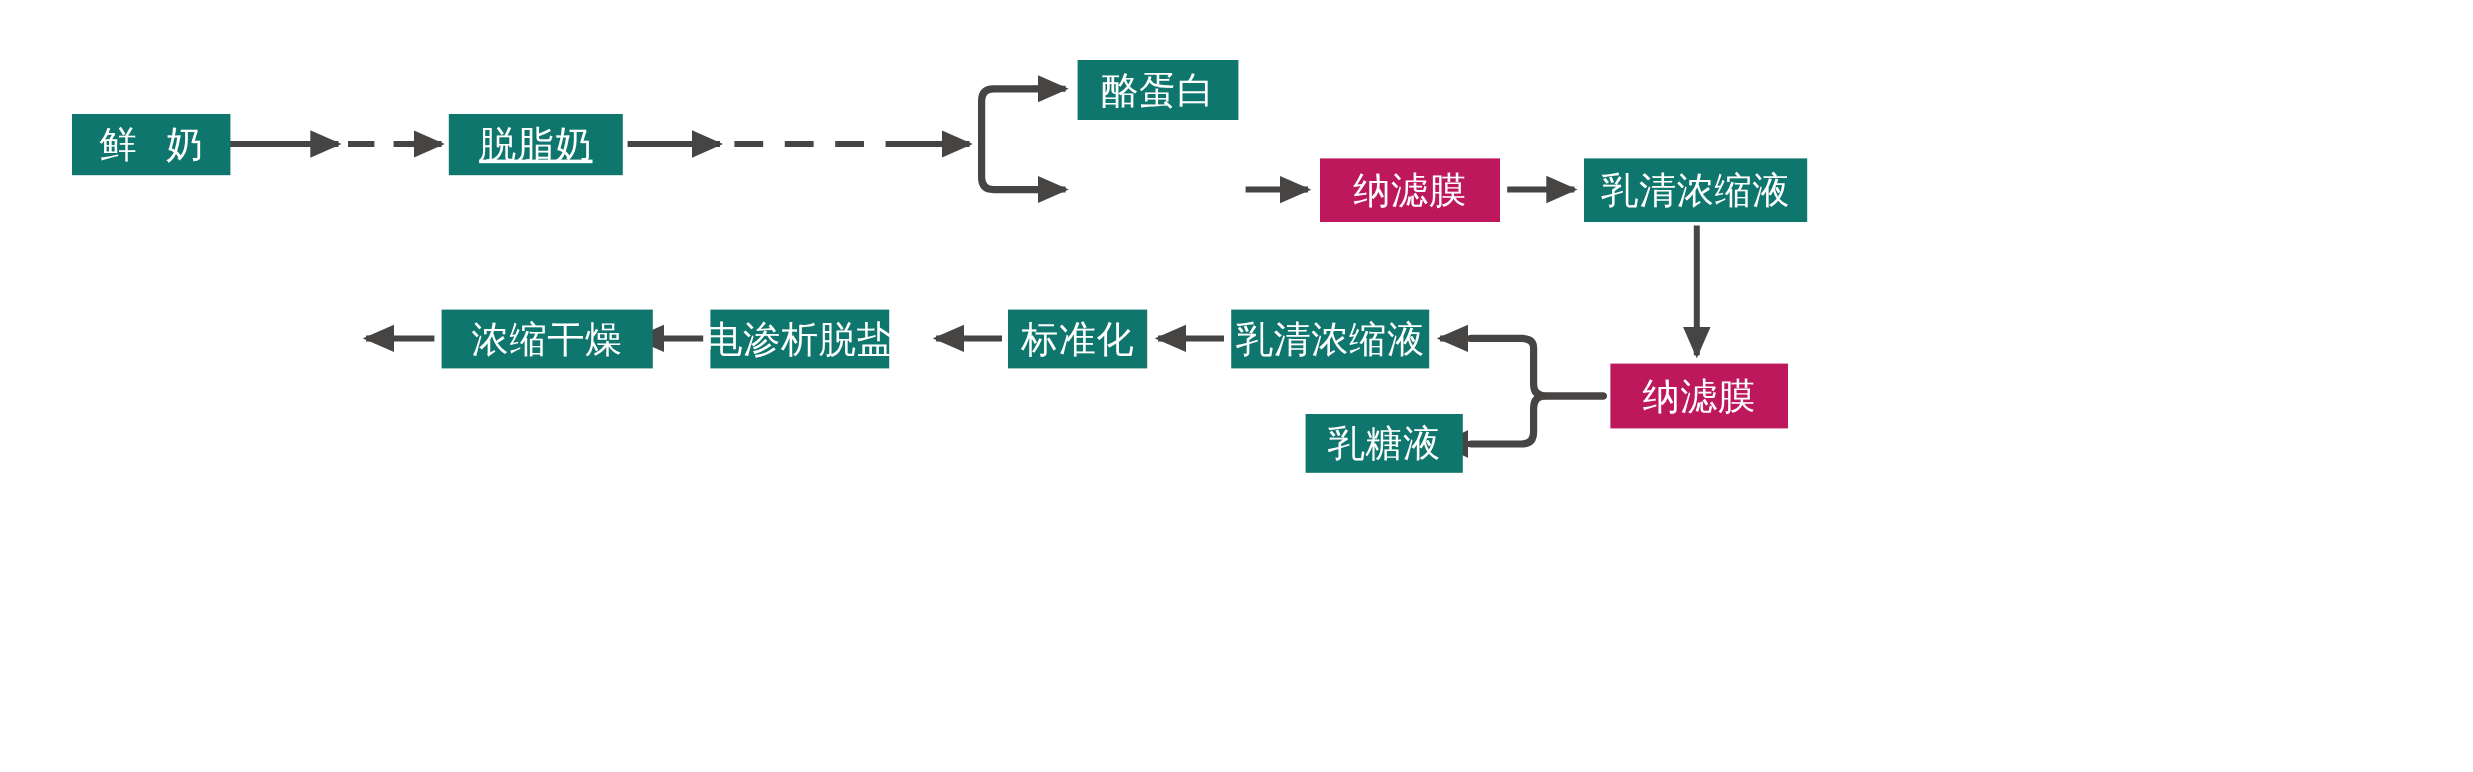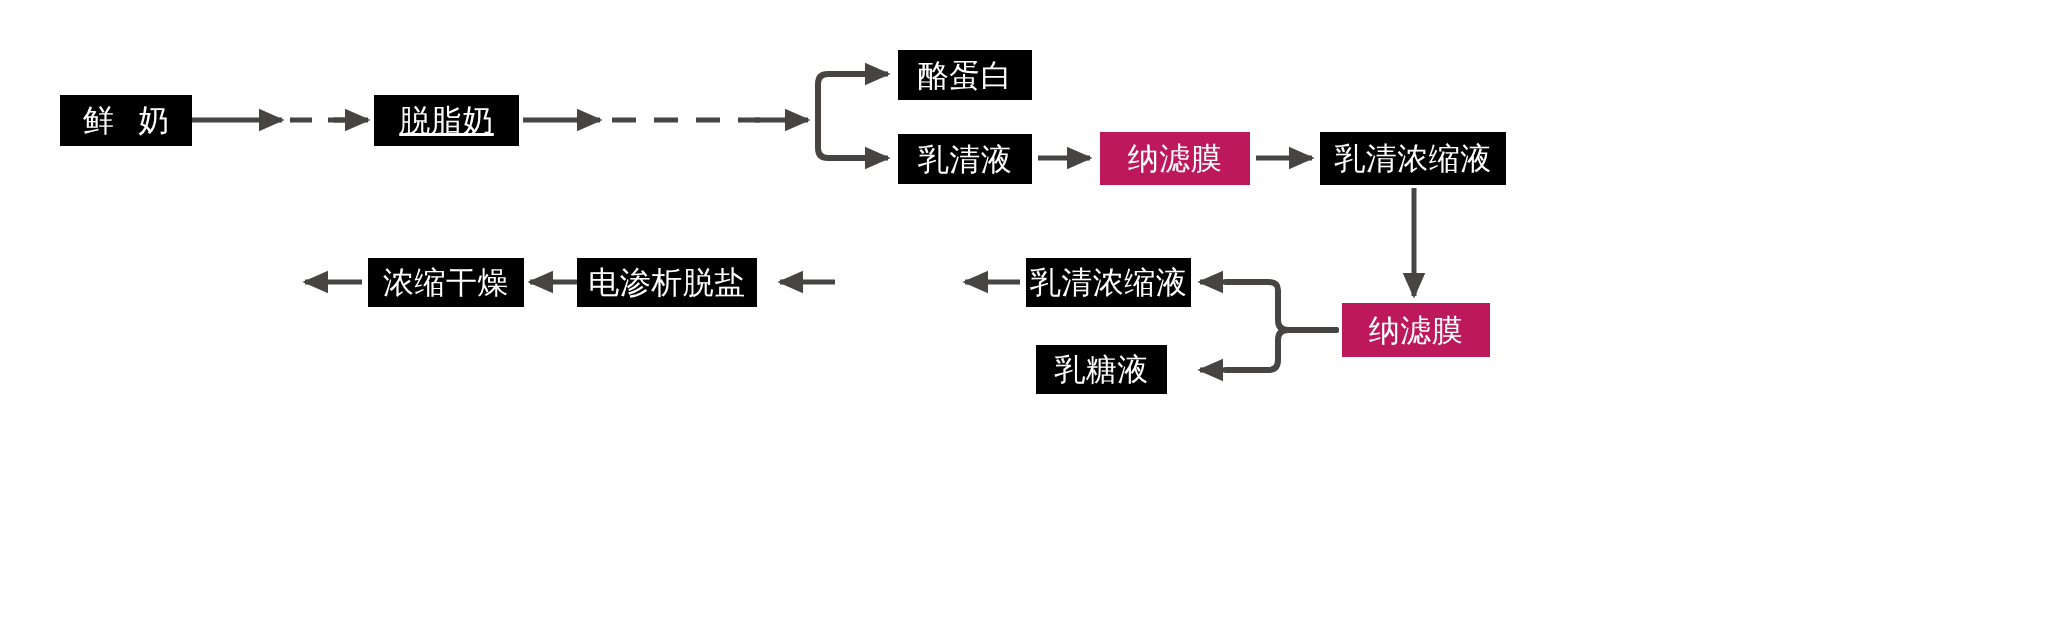--- a/index.html
+++ b/index.html
@@ -21,21 +21,21 @@
     display:flex;
     align-items:center;
     justify-content:center;
     color:#ffffff;
     font-size:31px;
     line-height:1;
     letter-spacing:0.5px;
     white-space:nowrap;
     user-select:none;
   }
-  .node.light{background:#000000;text-align:right;}
+  .node.light{background:#0f766e;text-align:right;}
   .node.dark{background:#be185d;}
   .node.wide-gap{letter-spacing:8px;text-indent:8px;}
   svg.edges{
     position:absolute;
     left:0;top:0;
     width:2061px;
     height:643px;
     pointer-events:none;
     overflow:visible;
   }
@@ -129,31 +129,31 @@
       <path class="edge-solid" d="M 362 282 L 305 282" marker-end="url(#arrowR)"></path>
     </g>
   </svg>
 
   <div class="node light wide-gap" style="left:60px;top:95px;width:132px;height:51px;">鲜 奶</div>
 
   <div class="node light" style="left:374px;top:95px;width:145px;height:51px;text-decoration:underline;">脱脂奶</div>
 
   <div class="node light" style="left:898px;top:50px;width:134px;height:50px;">酪蛋白</div>
 
-  <div class="node light" style="left:898px;top:134px;width:134px;height:50px;">乳清液</div>
 
   <div class="node dark" style="left:1100px;top:132px;width:150px;height:53px;">纳滤膜</div>
 
   <div class="node light" style="left:1320px;top:132px;width:186px;height:53px;">乳清浓缩液</div>
 
   <div class="node dark" style="left:1342px;top:303px;width:148px;height:54px;">纳滤膜</div>
 
   <div class="node light" style="left:1026px;top:258px;width:165px;height:49px;">乳清浓缩液</div>
 
-  <div class="node light" style="left:1036px;top:345px;width:131px;height:49px;">乳糖液</div>
+  <div class="node light" style="left:1088px;top:345px;width:131px;height:49px;">乳糖液</div>
 
+  <div class="node light" style="left:840px;top:258px;width:116px;height:49px;">标准化</div>
 
-  <div class="node light" style="left:577px;top:258px;width:180px;height:49px;">电渗析脱盐</div>
+  <div class="node light" style="left:592px;top:258px;width:149px;height:49px;">电渗析脱盐</div>
 
-  <div class="node light" style="left:368px;top:258px;width:156px;height:49px;">浓缩干燥</div>
+  <div class="node light" style="left:368px;top:258px;width:176px;height:49px;">浓缩干燥</div>
 
 
 </div>
 
 </body></html>

